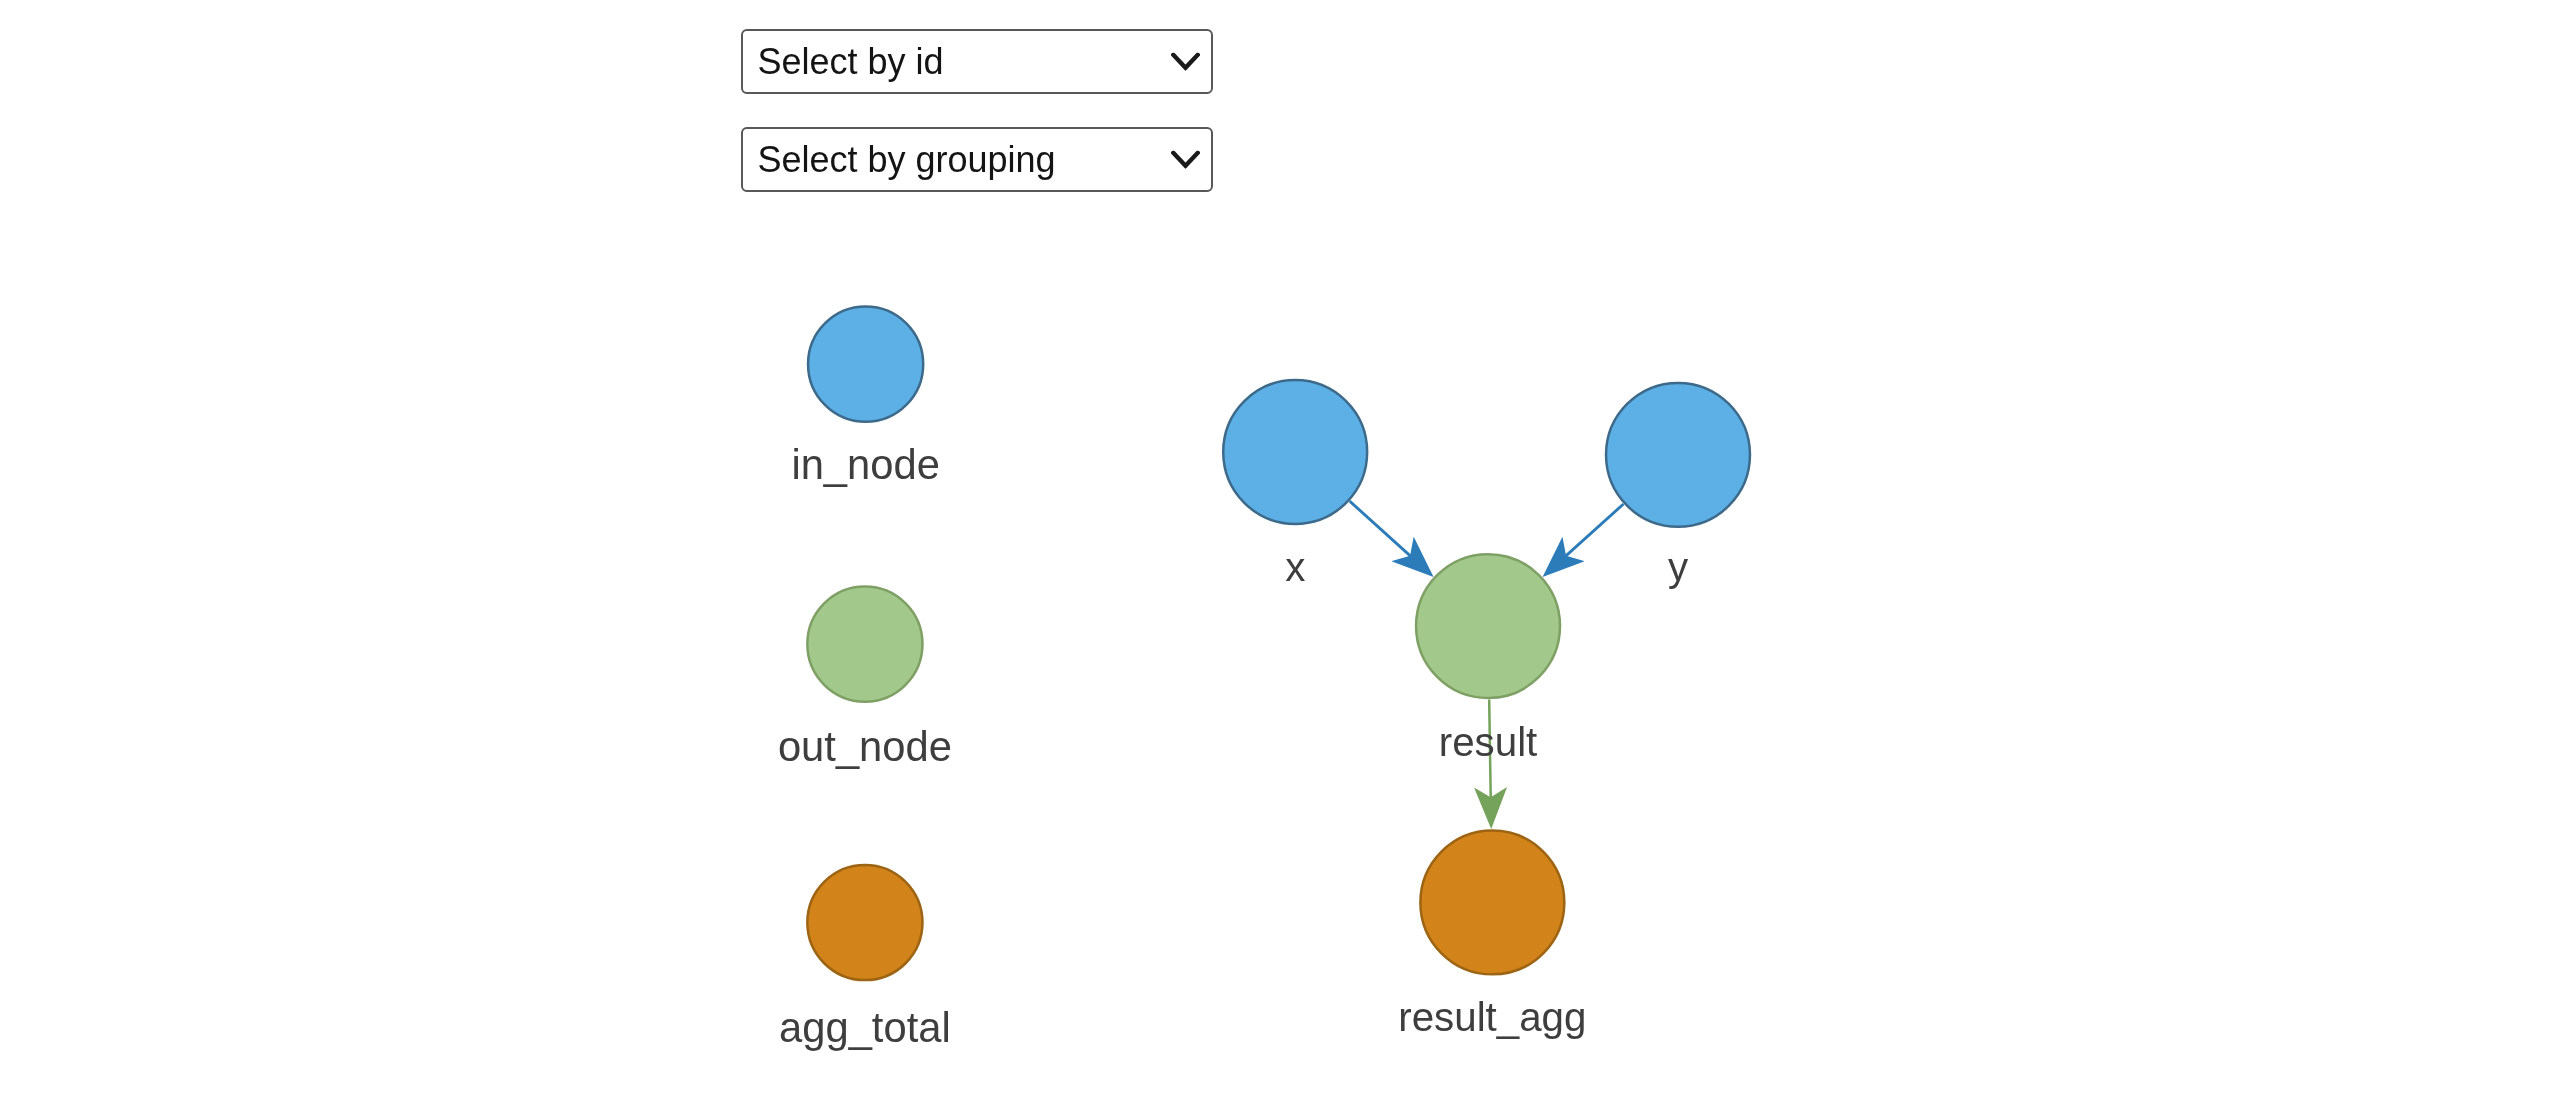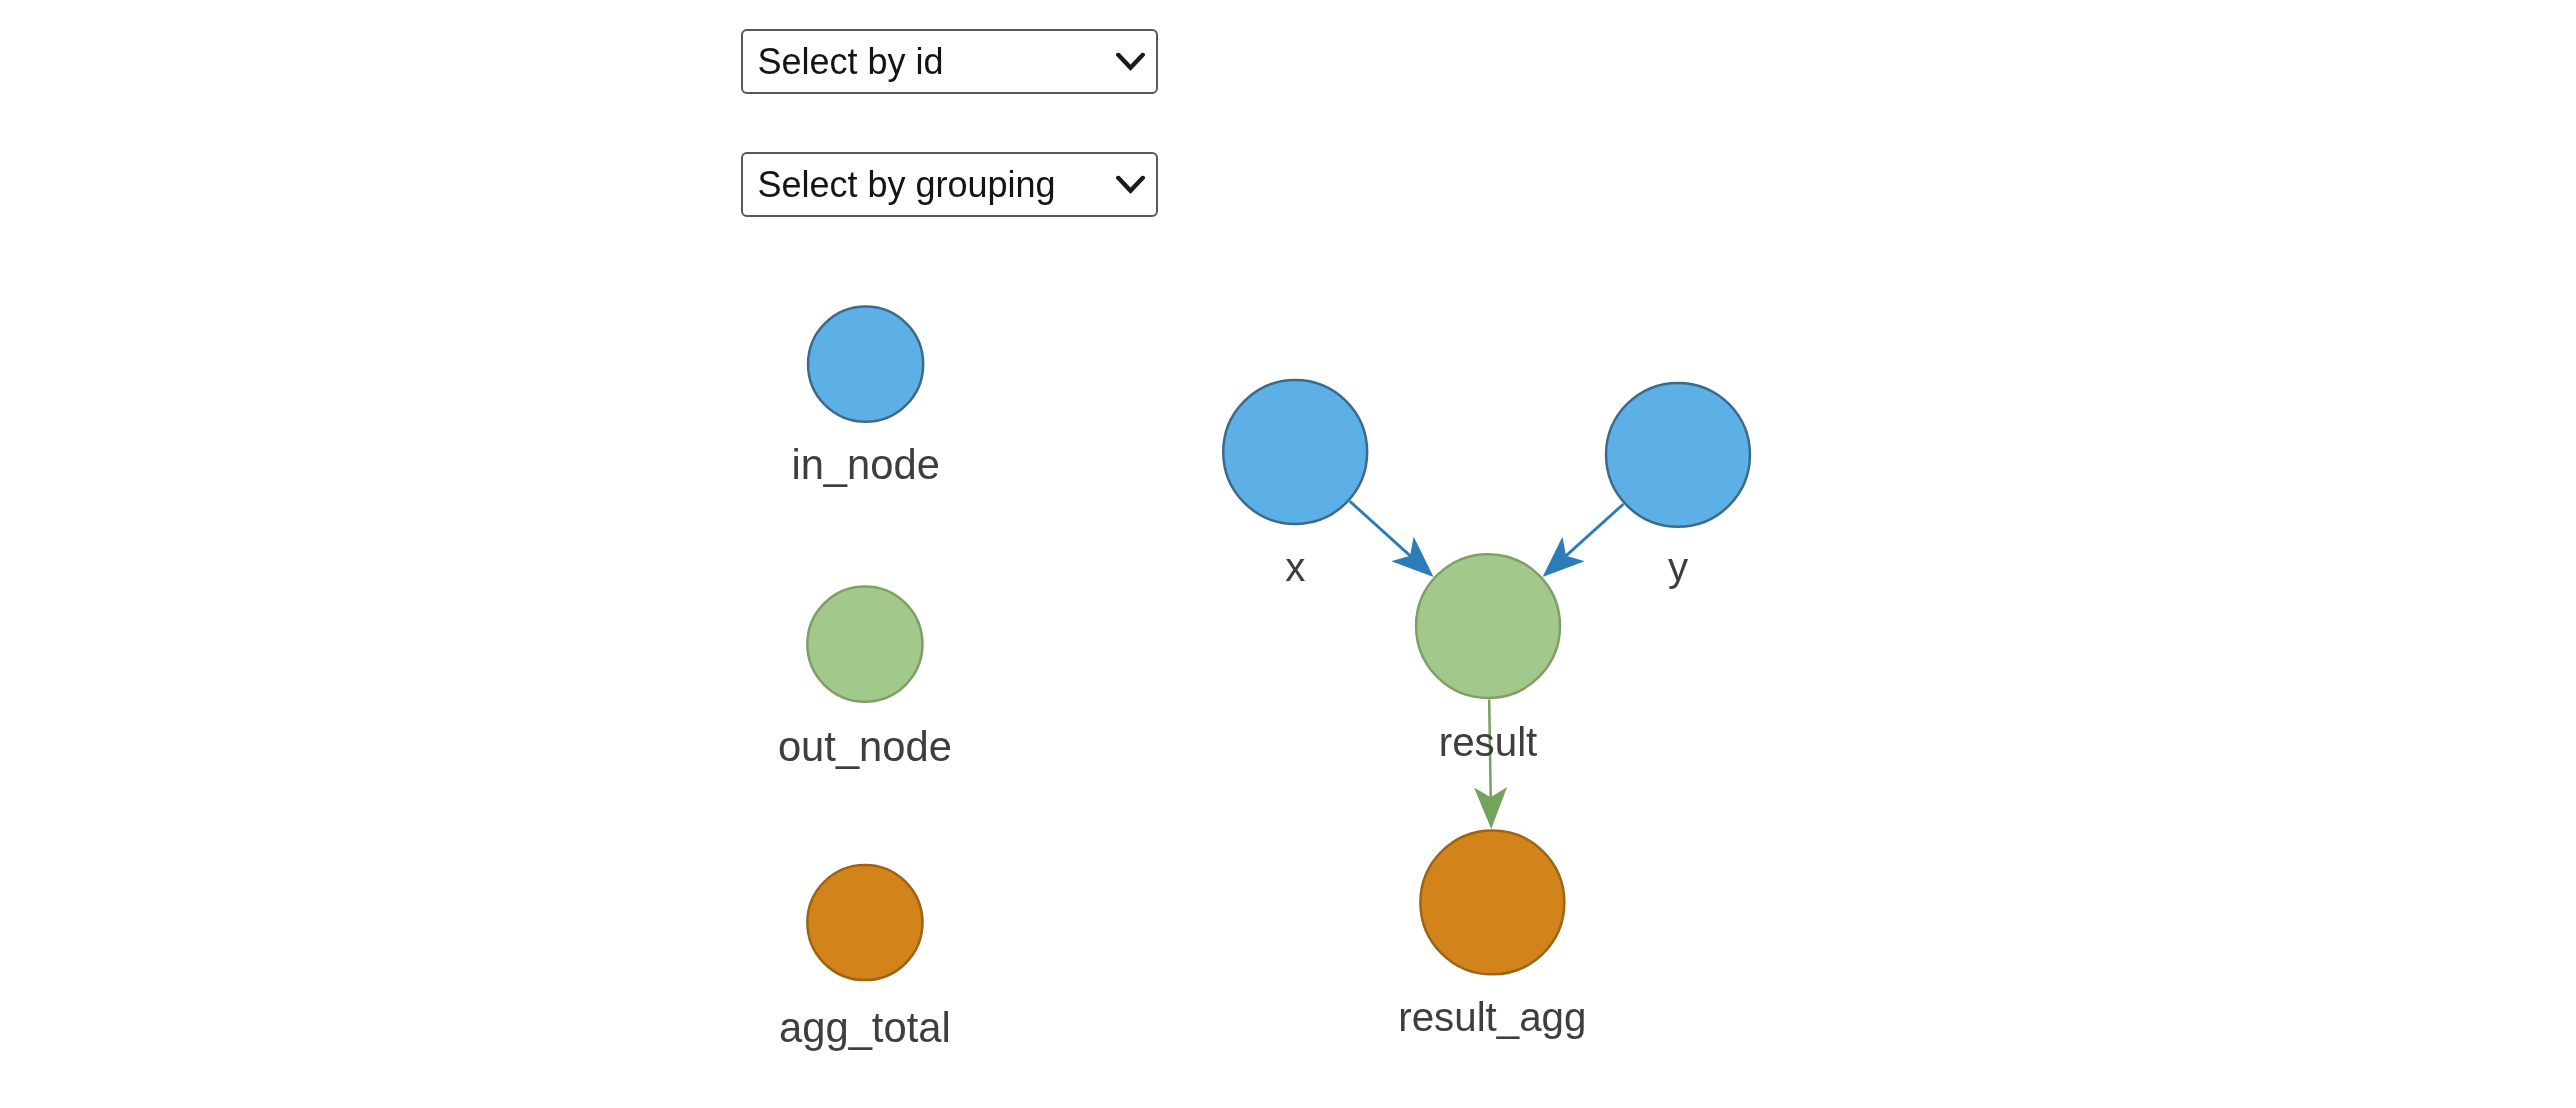--- a/index.html
+++ b/index.html
@@ -4,21 +4,21 @@
 <style>
   html,body{margin:0;padding:0;background:#ffffff;}
   body{
     width:2576px;height:1109px;position:relative;overflow:hidden;
     font-family:"Liberation Sans", sans-serif;
   }
   .page{position:absolute;inset:0;background:#ffffff;}
 
   
   .select{
-    position:absolute;left:741px;width:417px;height:65px;
+    position:absolute;left:741px;width:472px;height:65px;
     background:#ffffff;border:2.2px solid #585858;border-radius:5.8px;
     box-sizing:border-box;display:flex;align-items:center;
     padding:0 50px 0 14.4px;cursor:default;
   }
   .select .select-value{
     font-size:36px;color:#141414;white-space:nowrap;
     letter-spacing:0px;
   }
   .select .chevron{
     position:absolute;right:11.5px;top:50%;transform:translateY(-50%);
@@ -34,21 +34,21 @@
 
 <div class="page">
 
   <div class="select" id="sel-id" style="top:29px;">
     <span class="select-value">Select by id</span>
     <svg class="chevron" width="29" height="18.7" viewBox="0 0 40 26">
       <polyline points="3,3 20,21 37,3" fill="none" stroke="#1a1a1a" stroke-width="6" stroke-linecap="square" stroke-linejoin="miter"></polyline>
     </svg>
   </div>
 
-  <div class="select" id="sel-group" style="top:127px;margin-top:25px;">
+  <div class="select" id="sel-group" style="top:127px;">
     <span class="select-value">Select by grouping</span>
     <svg class="chevron" width="29" height="18.7" viewBox="0 0 40 26">
       <polyline points="3,3 20,21 37,3" fill="none" stroke="#1a1a1a" stroke-width="6" stroke-linecap="square" stroke-linejoin="miter"></polyline>
     </svg>
   </div>
 
   <svg id="canvas" width="2576" height="1109" viewBox="0 0 3580 1541">
       <defs>
         <marker id="arw0" markerUnits="userSpaceOnUse" markerWidth="58" markerHeight="46" viewBox="0 0 58 46" refX="46" refY="23" orient="auto">
           <path d="M0,0 L58,23 L0,46 L14,23 Z" fill="#2b7cb8"></path>

